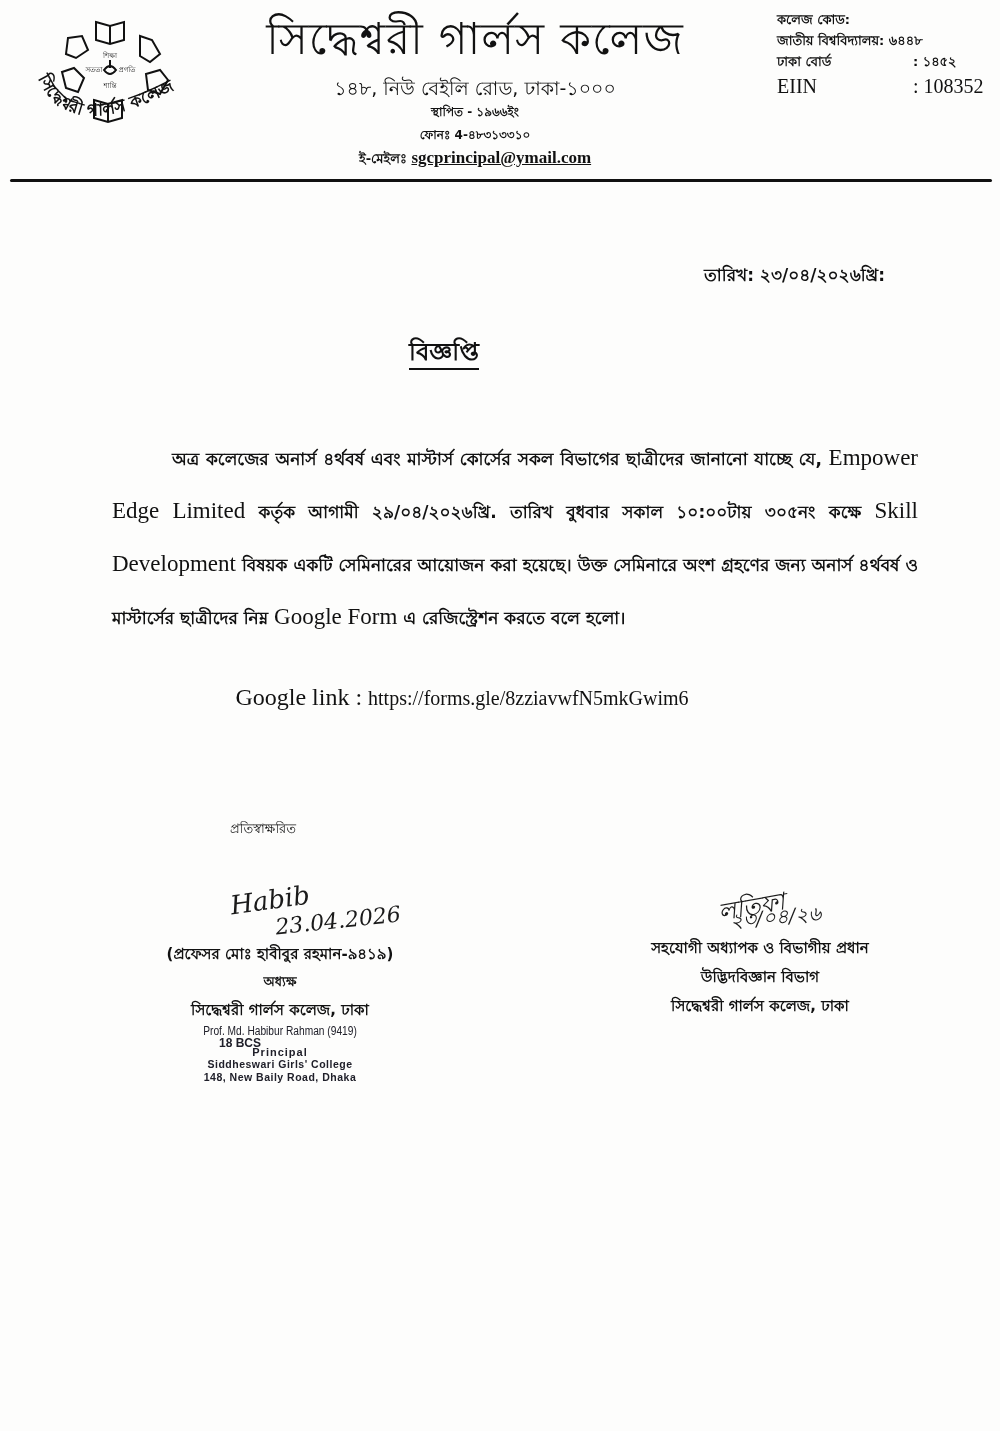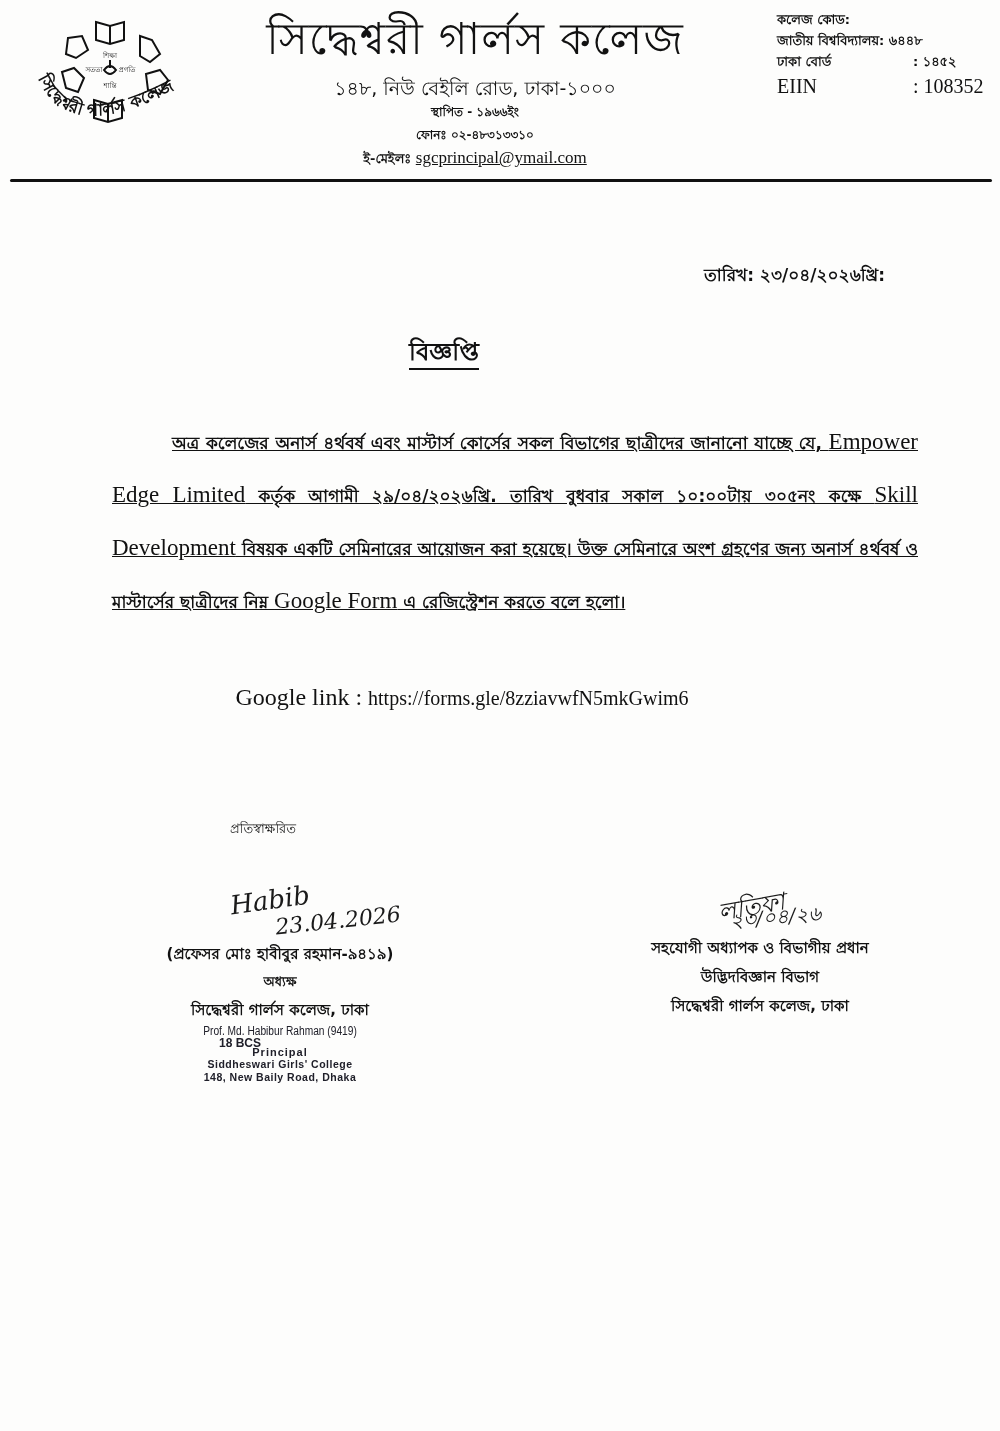--- a/index.html
+++ b/index.html
@@ -7,31 +7,31 @@
     width: 1000px; height: 1431px; background: #fdfdfc; position: relative; overflow: hidden;
     font-family: "DejaVu Sans", sans-serif; color: #111;
   }
   .abs { position: absolute; }
   .logo { left: 28px; top: 8px; width: 165px; height: 140px; }
   .college-title { left: 250px; top: 4px; width: 450px; text-align: center; font-size: 44px; line-height: 70px; letter-spacing: 1px; }
   .addr { left: 250px; top: 74px; width: 450px; text-align: center; font-size: 19px; }
   .estd { left: 250px; top: 103px; width: 450px; text-align: center; font-size: 12px; font-weight: bold; }
   .phone { left: 250px; top: 126px; width: 450px; text-align: center; font-size: 12px; font-weight: bold; }
   .email { left: 250px; top: 148px; width: 450px; text-align: center; font-size: 13px; font-weight: bold; }
-  .email .addr-link { font-family: "Liberation Serif", serif; font-weight: normal; font-size: 17px; text-decoration: underline; }
+  .email .addr-link { font-family: "Liberation Serif", serif; font-weight: bold; font-size: 17px; text-decoration: underline; }
   .codes { left: 736px; top: 10px; width: 250px; font-size: 13px; font-weight: bold; margin-left: 41px; }
   .codes .row { display: flex; height: 21px; align-items: center; }
   .codes .k { width: 136px; }
   .codes .row.eiin { font-family: "Liberation Serif", serif; font-weight: normal; font-size: 20px; height: 26px; }
   .codes .row.full .k { width: auto; }
   .hr { left: 10px; top: 179px; width: 982px; height: 3px; background: #111; border-radius: 2px; }
   .date { right: 115px; top: 262px; font-size: 17px; font-weight: bold; }
   .notice-title { left: 0; width: 888px; top: 333px; text-align: center; font-size: 24px; font-weight: bold; }
   .notice-title span { border-bottom: 2px solid #111; padding-bottom: 2px; }
-  .body { left: 112px; top: 416px; width: 806px; font-size: 17px; font-weight: bold; line-height: 52px; text-align: justify; text-indent: 60px; text-decoration: underline; }
+  .body { left: 112px; top: 432px; width: 806px; font-size: 17px; font-weight: bold; line-height: 52px; text-align: justify; text-indent: 60px; }
   .body .en { font-family: "Liberation Serif", serif; font-weight: normal; font-size: 23px; }
   .link-line { left: 0; width: 924px; top: 684px; text-align: center; font-family: "Liberation Serif", serif; font-size: 24px; }
   .link-line .url { font-size: 20px; }
   .countersigned { left: 230px; top: 819px; font-size: 13px; font-weight: normal; }
   .sig { font-family: "DejaVu Serif", serif; font-style: italic; color: #1a1a1a; }
   .sig1 { left: 230px; top: 885px; font-size: 26px; transform: rotate(-8deg); }
   .sig1-date { left: 275px; top: 908px; font-size: 22px; transform: rotate(-6deg); }
   .left-block { left: 120px; top: 940px; width: 320px; text-align: center; }
   .left-block .bn { font-size: 15px; font-weight: bold; line-height: 28px; }
   .left-block .bn.small { font-size: 13px; }
@@ -65,21 +65,21 @@
     <text x="99" y="64" font-size="7" text-anchor="middle" fill="#111">প্রগতি</text>
     <text x="82" y="80" font-size="7" text-anchor="middle" fill="#111">শান্তি</text>
     <path id="arcpath" d="M10 70 Q40 140 150 80" fill="none"></path>
     <text font-size="17" fill="#111" font-weight="bold"><textPath href="#arcpath">সিদ্ধেশ্বরী গার্লস কলেজ</textPath></text>
   </svg>
 </div>
 
 <div class="abs college-title">সিদ্ধেশ্বরী গার্লস কলেজ</div>
 <div class="abs addr">১৪৮, নিউ বেইলি রোড, ঢাকা-১০০০</div>
 <div class="abs estd">স্থাপিত - ১৯৬৬ইং</div>
-<div class="abs phone">ফোনঃ ০২-৪৮৩১৩৩১০</div>
+<div class="abs phone">ফোনঃ 4-৪৮৩১৩৩১০</div>
 <div class="abs email">
   <span>ই-মেইলঃ</span>
   <span class="addr-link">sgcprincipal@ymail.com</span>
 </div>
 
 <div class="abs codes">
   <div class="row full">
       <span class="k">কলেজ কোড:</span>
     </div>
   <div class="row full"><span class="k">জাতীয় বিশ্ববিদ্যালয়:</span>&nbsp;<span>৬৪৪৮</span></div>

